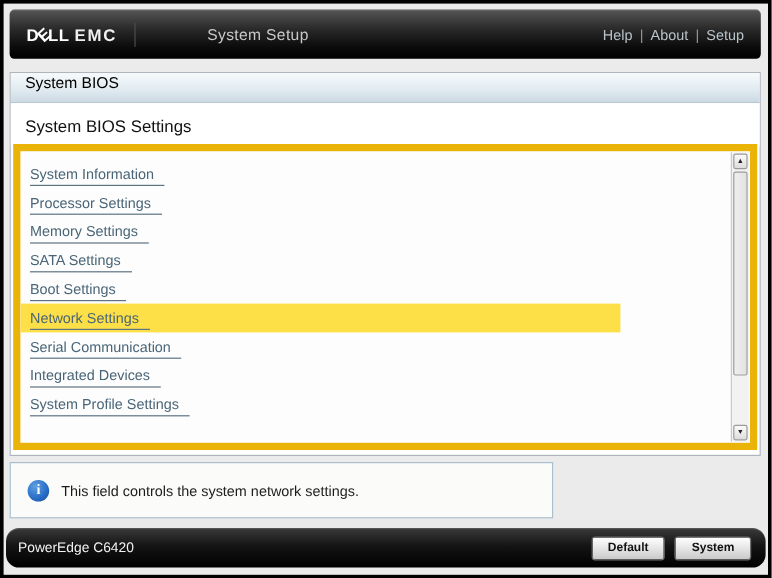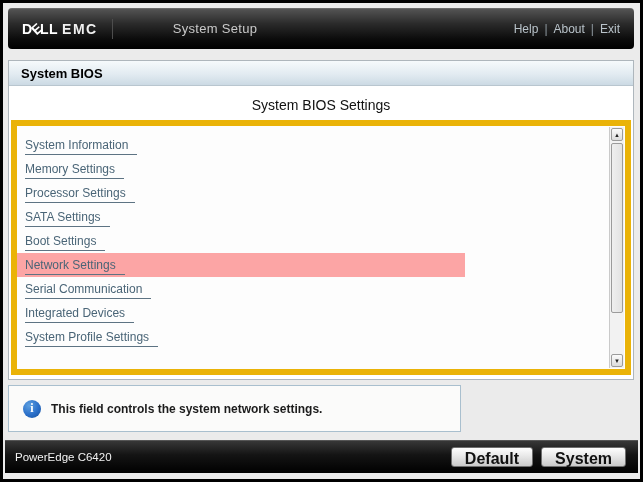--- a/index.html
+++ b/index.html
@@ -38,39 +38,38 @@
   
   .midpanel {
     position: absolute; left: 5px; right: 6px; top: 57px; height: 320px;
     background: #fff;
     border: 1px solid #aeb6bc;
   }
   .section-header {
     height: 25px;
     background: linear-gradient(180deg, #f6fafc 0%, #e2ebf1 55%, #ccdae4 100%);
     border-bottom: 1px solid #b9c6cf;
-    display: flex; align-items: center;
+    display: flex; 
     padding-left: 12px;
-    font-size: 13px; font-weight: bold; color: #000;
+    font-size: 13px; font-weight: normal; color: #000;
   }
   .page-title {
     padding: 11px 12px 9px 12px;
     font-size: 14px; color: #111;
     background: #fff;
-    text-align: center;
   }
   .scrollarea {
     position: absolute; left: 2px; right: 2px; top: 59px; bottom: 4px;
     border: 6px solid #eab308;
     background: #fdfdfd;
     overflow: hidden;
   }
   .menu { padding-top: 7px; }
   .menu-row { height: 24px; display: flex; align-items: center; padding-left: 8px; }
-  .menu-row.highlighted { background: #fca5a5; width: 448px; }
+  .menu-row.highlighted { background: #fde047; width: 500px; }
   .menu-link {
     display: inline-block;
     font-size: 12px;
     color: #4a6577;
     border-bottom: 1px solid #5d7But383;
     border-bottom: 1px solid #5d7383;
     padding: 2px 9px 2px 0;
     cursor: pointer;
     white-space: nowrap;
   }
@@ -107,39 +106,39 @@
     display: flex; align-items: center;
     padding-left: 14px;
   }
   .info-icon {
     width: 18px; height: 18px; border-radius: 50%;
     background: radial-gradient(circle at 35% 30%, #5ea0e0, #2a6fc9 55%, #174e97 100%);
     color: #fff; font-size: 12px; font-weight: bold; font-family: "Liberation Serif", serif;
     display: flex; align-items: center; justify-content: center;
     flex: 0 0 auto;
   }
-  .info-text { margin-left: 10px; font-size: 12px; color: #1c1c1c; font-weight: bold; }
+  .info-text { margin-left: 10px; font-size: 12px; color: #1c1c1c; }
 
   
   .footer {
     position: absolute; left: 2px; right: 2px; top: 437px; height: 33px;
     background: linear-gradient(180deg, #3a3a3a 0%, #141414 45%, #000 100%);
-    border-radius: 0;
+    border-radius: 11px;
     box-shadow: inset 0 1px 0 rgba(255,255,255,0.15);
     display: flex; align-items: center;
     padding: 0 12px 0 10px;
   }
   .footer-left { color: #f2f2f2; font-size: 11.5px; line-height: 14px; }
   .footer-buttons { margin-left: auto; display: flex; gap: 8px; }
   .btn {
     background: linear-gradient(180deg, #fefefe 0%, #e8e8e8 45%, #c9c9c9 100%);
     border: 1px solid #6e6e6e;
     border-radius: 3px;
     font-family: "Liberation Sans", sans-serif;
-    font-size: 16px; font-weight: bold; color: #111;
+    font-size: 10px; font-weight: bold; color: #111;
     padding: 2px 13px;
     height: 20px;
     cursor: pointer;
   }
 </style>
 </head>
 <body>
 
 <div class="frame">
 
@@ -150,43 +149,43 @@
         <span class="dell">LL</span>
       <span class="emc">EMC</span>
     </div>
     <div class="topbar-divider"></div>
     <div class="app-title">System Setup</div>
     <div class="topbar-links">
       <span class="lnk">Help</span>
       <span class="sep">|</span>
       <span class="lnk">About</span>
       <span class="sep">|</span>
-      <span class="lnk">Exit</span>
+      <span class="lnk">Setup</span>
     </div>
   </div>
 
   <div class="midpanel">
     <div class="section-header">
       <span>System BIOS</span>
     </div>
     <div class="page-title">System BIOS Settings</div>
 
     <div class="scrollarea">
       <div class="menu">
 
           <div class="menu-row">
             <span class="menu-link">System Information</span>
           </div>
 
           <div class="menu-row">
+            <span class="menu-link">Processor Settings</span>
+          </div>
+
+          <div class="menu-row">
             <span class="menu-link">Memory Settings</span>
-          </div>
-
-          <div class="menu-row">
-            <span class="menu-link">Processor Settings</span>
           </div>
 
           <div class="menu-row">
             <span class="menu-link">SATA Settings</span>
           </div>
 
 
           <div class="menu-row">
             <span class="menu-link">Boot Settings</span>
           </div>

